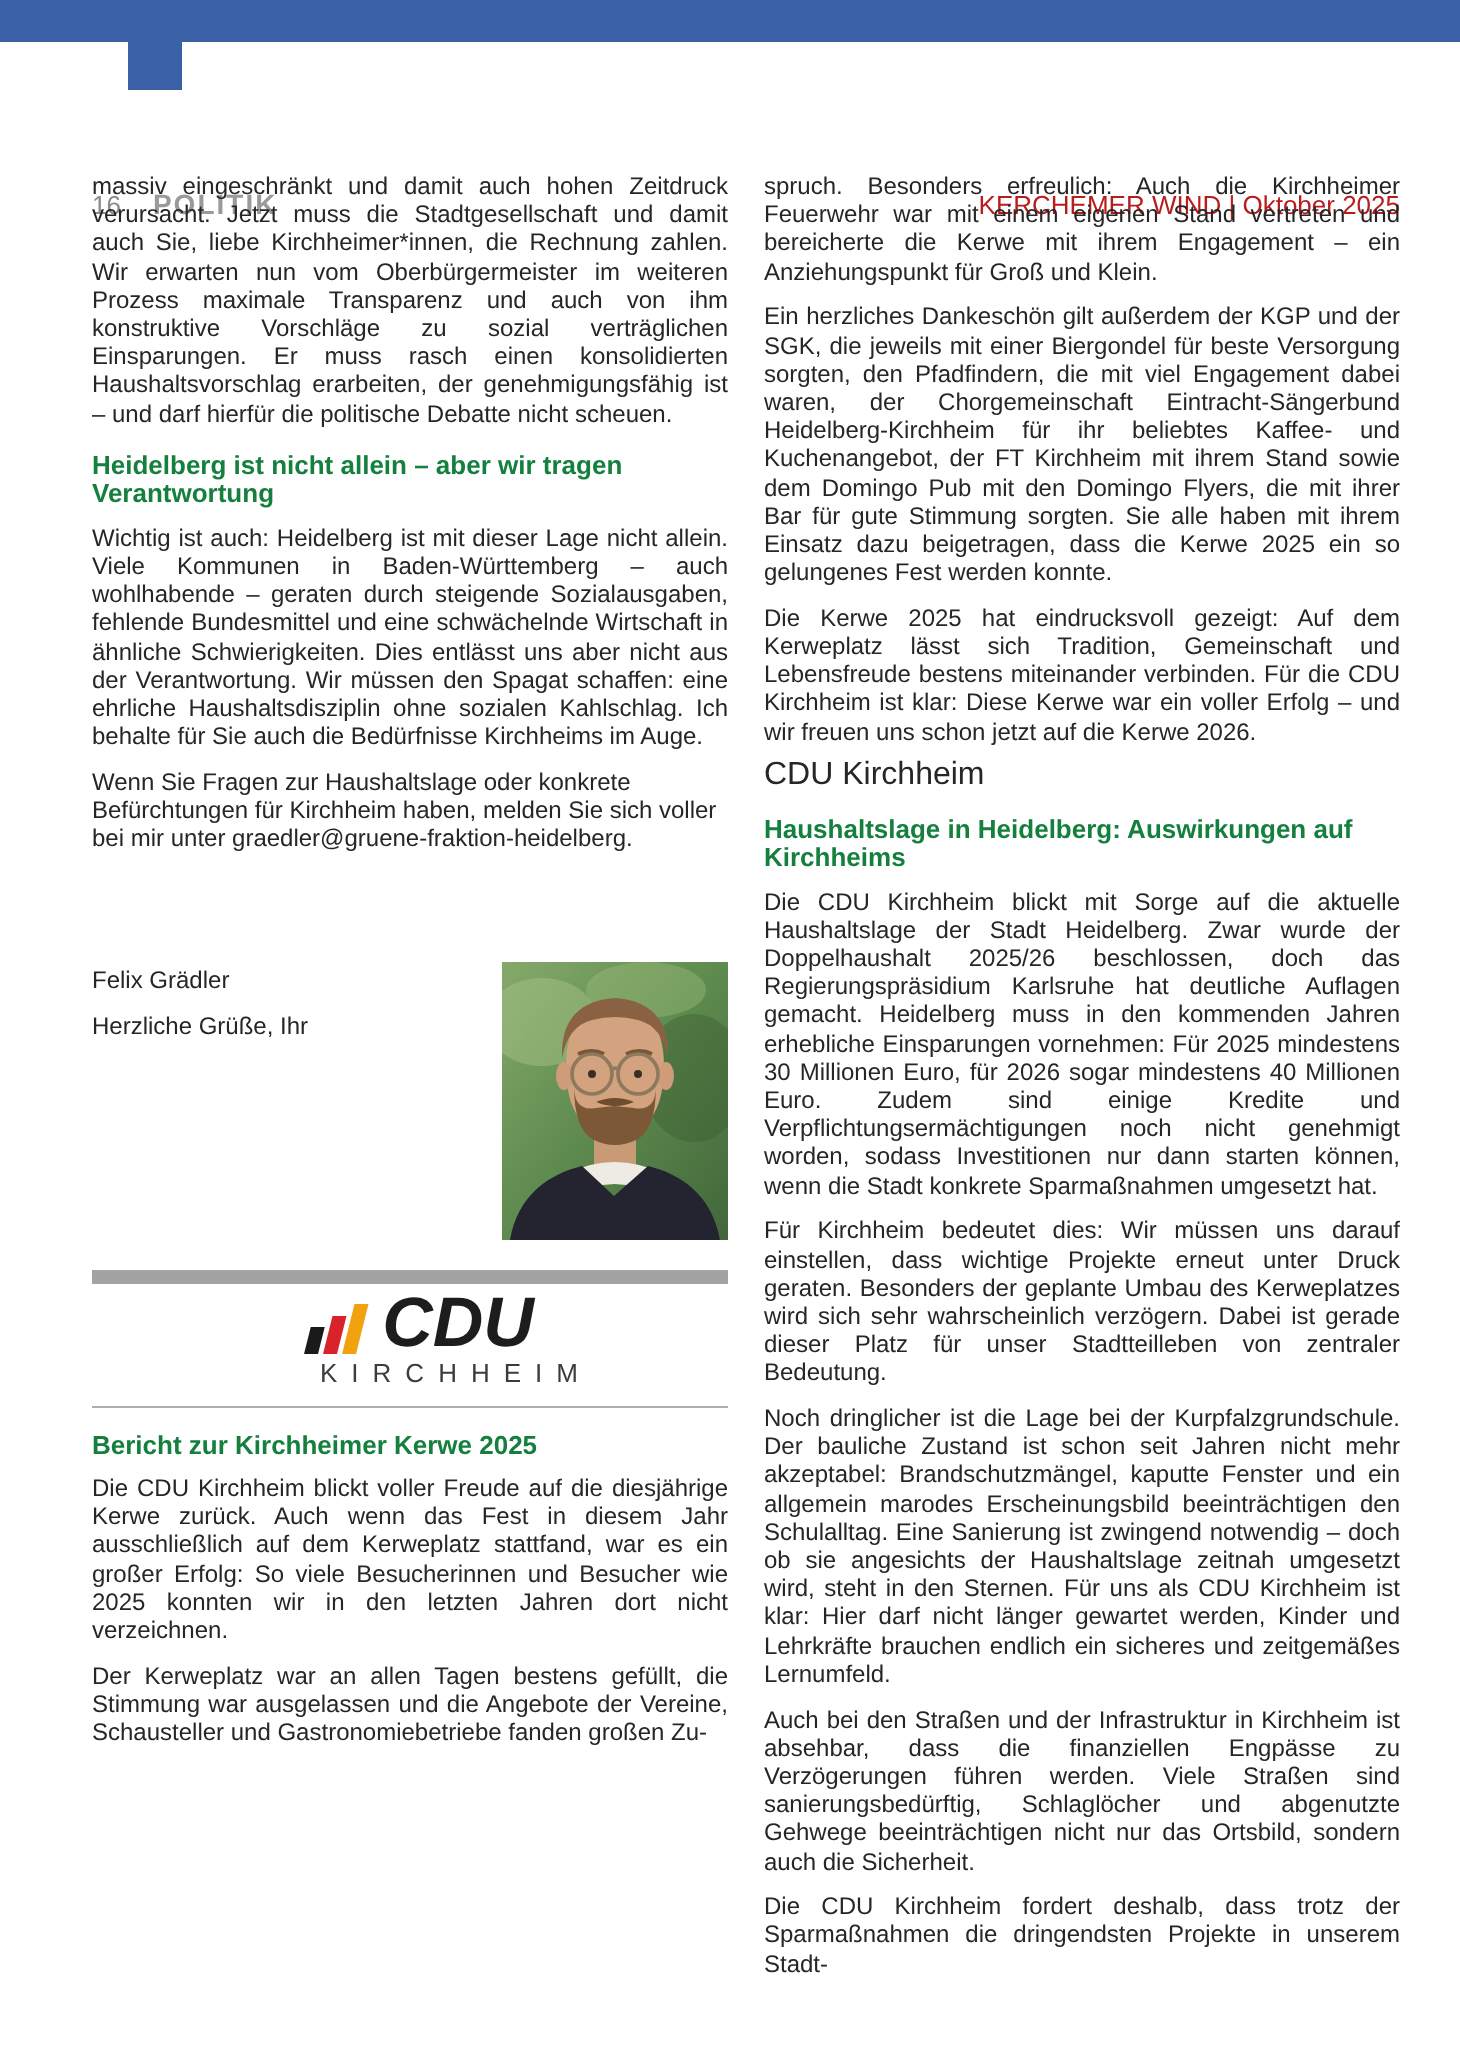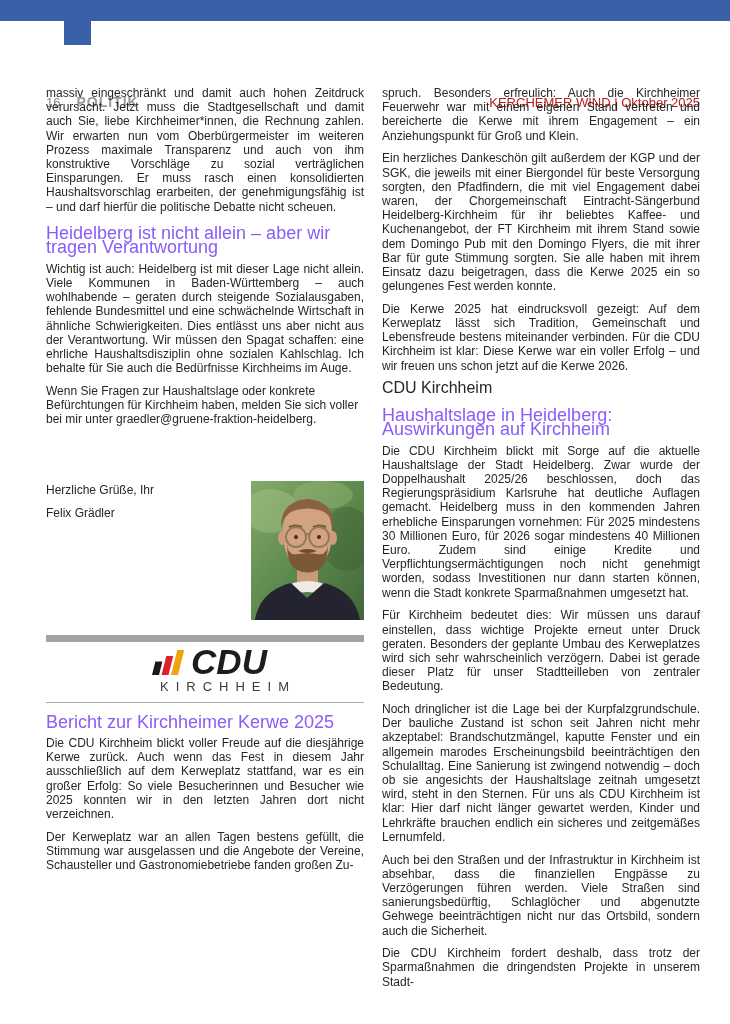--- a/index.html
+++ b/index.html
@@ -10,29 +10,29 @@
   .topbar{position:absolute;top:0;left:0;width:730px;height:21px;background:#3a61a8;}
   .toptab{position:absolute;top:21px;left:64px;width:27px;height:24px;background:#3a61a8;}
   .header-row{position:absolute;top:48px;left:46px;right:30px;display:flex;align-items:baseline;}
   .page-num{font-size:13px;color:#8a8a8a;text-align:center;}
   .section-label{font-size:14px;font-weight:bold;color:#9a9a9a;letter-spacing:1px;margin-left:16px;margin-top:46px;}
   .masthead{margin-left:auto;font-size:13px;color:#b91c1c;}
   .columns{position:absolute;top:86px;left:46px;right:30px;display:flex;gap:18px;}
   .col{flex:1 1 0;min-width:0;}
   p.body{font-size:12px;line-height:14.2px;margin:0 0 8.5px 0;text-align:justify;hyphens:auto;-webkit-hyphens:auto;}
   p.rag{text-align:left;}
-  h3.sub{font-size:18px;line-height:14.5px;font-weight:normal;color:#8b5cf6;margin:12px 0 7px 0;}
+  h3.sub{font-size:13px;line-height:14.5px;font-weight:bold;color:#15803d;margin:12px 0 7px 0;}
   h2.big{font-size:15.5px;font-weight:bold;color:#1c1c1c;margin:29px 0 13px 0;}
   .sig-row{position:relative;min-height:146px;margin-top:56px;}
   .sig-row p{font-size:12px;margin:0 0 9px 0;}
   .photo{position:absolute;top:-2px;right:0;width:113px;height:139px;display:block;}
   .cdu-box{margin-top:6px;border-top:7px solid #a3a3a3;border-bottom:1px solid #aeaeae;
     padding:5px 0 7px 0;text-align:center;background:#fff;}
   .cdu-logo{display:inline-block;}
-  .cdu-row{display:flex;align-items:flex-start;justify-content:center;}
+  .cdu-row{display:flex;align-items:center;justify-content:center;}
   .cdu-bars{display:block;margin:0 2px -2px 0;}
   .cdu-word{font-size:35px;font-weight:900;font-style:italic;color:#1d1d1b;line-height:30px;letter-spacing:0;}
   .cdu-sub{font-size:13px;letter-spacing:7px;color:#3c3c3b;margin-top:2px;padding-left:46px;}
   .byline{font-size:16px;line-height:14.2px;margin:0 0 8.5px 0;}
 </style>
 </head>
 <body>
 
 <div class="topbar"></div>
 <div class="toptab"></div>
@@ -45,22 +45,22 @@
 
 <div class="columns">
 
   <div class="col">
     <p class="body">massiv eingeschränkt und damit auch hohen Zeitdruck verursacht. Jetzt muss die Stadtgesellschaft und damit auch Sie, liebe Kirchheimer*innen, die Rechnung zahlen. Wir erwarten nun vom Oberbürgermeister im weiteren Prozess maximale Transparenz und auch von ihm konstruktive Vorschläge zu sozial verträglichen Einsparungen. Er muss rasch einen konsolidierten Haushaltsvorschlag erarbeiten, der genehmigungsfähig ist – und darf hierfür die politische Debatte nicht scheuen.</p>
     <h3 class="sub">Heidelberg ist nicht allein – aber wir tragen Verantwortung</h3>
     <p class="body">Wichtig ist auch: Heidelberg ist mit dieser Lage nicht allein. Viele Kommunen in Baden-Württemberg – auch wohlhabende – geraten durch steigende Sozialausgaben, fehlende Bundesmittel und eine schwächelnde Wirtschaft in ähnliche Schwierigkeiten. Dies entlässt uns aber nicht aus der Verantwortung. Wir müssen den Spagat schaffen: eine ehrliche Haushaltsdisziplin ohne sozialen Kahlschlag. Ich behalte für Sie auch die Bedürfnisse Kirchheims im Auge.</p>
     <p class="body rag">Wenn Sie Fragen zur Haushaltslage oder konkrete Befürchtungen für Kirchheim haben, melden Sie sich voller bei mir unter graedler@gruene-fraktion-heidelberg.</p>
 
     <div class="sig-row">
+      <p>Felix Grädler</p>
       <p>Herzliche Grüße, Ihr</p>
-      <p>Felix Grädler</p>
       <svg class="photo" viewBox="0 0 113 139" aria-hidden="true">
         <defs>
           <linearGradient id="pg" x1="0" y1="0" x2="1" y2="1">
             <stop offset="0" stop-color="#86a96b"></stop>
             <stop offset="0.5" stop-color="#5d8a4e"></stop>
             <stop offset="1" stop-color="#42663a"></stop>
           </linearGradient>
         </defs>
         <rect width="113" height="139" fill="url(#pg)"></rect>
         <ellipse cx="20" cy="30" rx="28" ry="22" fill="#a9c687" opacity="0.45"></ellipse>
@@ -104,21 +104,21 @@
     <h3 class="sub">Bericht zur Kirchheimer Kerwe 2025</h3>
     <p class="body">Die CDU Kirchheim blickt voller Freude auf die diesjährige Kerwe zurück. Auch wenn das Fest in diesem Jahr ausschließlich auf dem Kerweplatz stattfand, war es ein großer Erfolg: So viele Besucherinnen und Besucher wie 2025 konnten wir in den letzten Jahren dort nicht verzeichnen.</p>
     <p class="body">Der Kerweplatz war an allen Tagen bestens gefüllt, die Stimmung war ausgelassen und die Angebote der Vereine, Schausteller und Gastronomiebetriebe fanden großen Zu-</p>
   </div>
 
   <div class="col">
     <p class="body">spruch. Besonders erfreulich: Auch die Kirchheimer Feuerwehr war mit einem eigenen Stand vertreten und bereicherte die Kerwe mit ihrem Engagement – ein Anziehungspunkt für Groß und Klein.</p>
     <p class="body">Ein herzliches Dankeschön gilt außerdem der KGP und der SGK, die jeweils mit einer Biergondel für beste Versorgung sorgten, den Pfadfindern, die mit viel Engagement dabei waren, der Chorgemeinschaft Eintracht-Sängerbund Heidelberg-Kirchheim für ihr beliebtes Kaffee- und Kuchenangebot, der FT Kirchheim mit ihrem Stand sowie dem Domingo Pub mit den Domingo Flyers, die mit ihrer Bar für gute Stimmung sorgten. Sie alle haben mit ihrem Einsatz dazu beigetragen, dass die Kerwe 2025 ein so gelungenes Fest werden konnte.</p>
     <p class="body">Die Kerwe 2025 hat eindrucksvoll gezeigt: Auf dem Kerweplatz lässt sich Tradition, Gemeinschaft und Lebensfreude bestens miteinander verbinden. Für die CDU Kirchheim ist klar: Diese Kerwe war ein voller Erfolg – und wir freuen uns schon jetzt auf die Kerwe 2026.</p>
     <p class="byline">CDU Kirchheim</p>
-    <h3 class="sub">Haushaltslage in Heidelberg: Auswirkungen auf Kirchheim</h3>
+    <h3 class="sub">Haushaltslage in Heidelberg: Auswirkungen auf Kirchheims</h3>
     <p class="body">Die CDU Kirchheim blickt mit Sorge auf die aktuelle Haushaltslage der Stadt Heidelberg. Zwar wurde der Doppelhaushalt 2025/26 beschlossen, doch das Regierungspräsidium Karlsruhe hat deutliche Auflagen gemacht. Heidelberg muss in den kommenden Jahren erhebliche Einsparungen vornehmen: Für 2025 mindestens 30 Millionen Euro, für 2026 sogar mindestens 40 Millionen Euro. Zudem sind einige Kredite und Verpflichtungsermächtigungen noch nicht genehmigt worden, sodass Investitionen nur dann starten können, wenn die Stadt konkrete Sparmaßnahmen umgesetzt hat.</p>
     <p class="body">Für Kirchheim bedeutet dies: Wir müssen uns darauf einstellen, dass wichtige Projekte erneut unter Druck geraten. Besonders der geplante Umbau des Kerweplatzes wird sich sehr wahrscheinlich verzögern. Dabei ist gerade dieser Platz für unser Stadtteilleben von zentraler Bedeutung.</p>
     <p class="body">Noch dringlicher ist die Lage bei der Kurpfalzgrundschule. Der bauliche Zustand ist schon seit Jahren nicht mehr akzeptabel: Brandschutzmängel, kaputte Fenster und ein allgemein marodes Erscheinungsbild beeinträchtigen den Schulalltag. Eine Sanierung ist zwingend notwendig – doch ob sie angesichts der Haushaltslage zeitnah umgesetzt wird, steht in den Sternen. Für uns als CDU Kirchheim ist klar: Hier darf nicht länger gewartet werden, Kinder und Lehrkräfte brauchen endlich ein sicheres und zeitgemäßes Lernumfeld.</p>
     <p class="body">Auch bei den Straßen und der Infrastruktur in Kirchheim ist absehbar, dass die finanziellen Engpässe zu Verzögerungen führen werden. Viele Straßen sind sanierungsbedürftig, Schlaglöcher und abgenutzte Gehwege beeinträchtigen nicht nur das Ortsbild, sondern auch die Sicherheit.</p>
     <p class="body">Die CDU Kirchheim fordert deshalb, dass trotz der Sparmaßnahmen die dringendsten Projekte in unserem Stadt-</p>
   </div>
 
 </div>
 
 </body></html>

